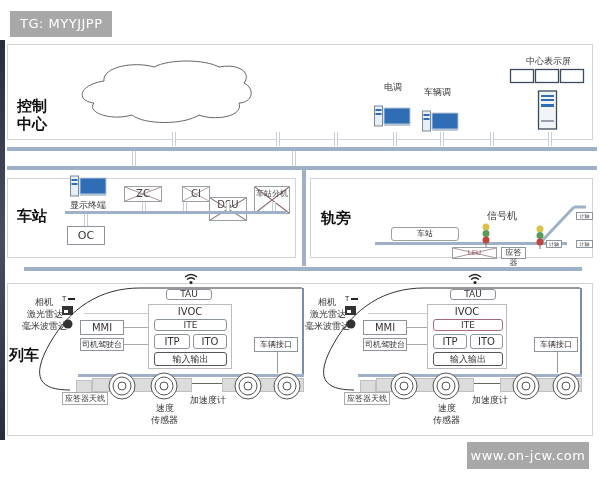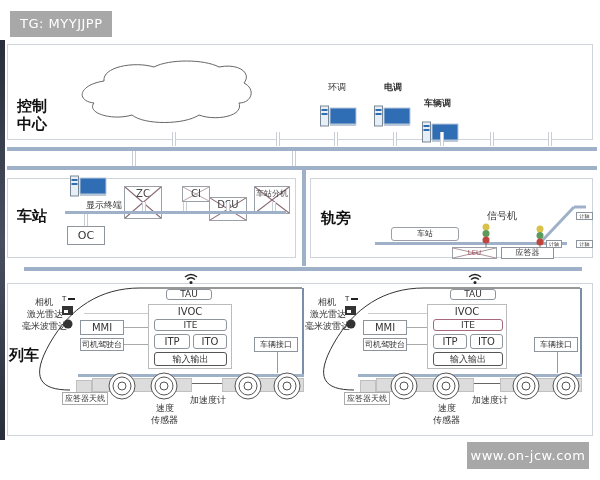--- a/index.html
+++ b/index.html
@@ -31,51 +31,54 @@
 <div class="abs panel" style="left:7px;top:44px;width:586px;height:96px;">
   <div class="abs section-label" style="left:9px;top:52px;">
     <div>控制</div>
     <div>中心</div>
   </div>
 
   <svg class="abs" style="left:66px;top:14px;" width="180" height="72">
     <path d="M30,22 C28,8 60,2 80,8 C95,0 130,0 145,8 C165,4 178,14 170,24 C182,30 178,44 165,44 C170,58 140,62 125,56 C110,66 70,66 58,56 C38,62 12,54 20,44 C2,42 4,26 30,22 Z" fill="#fff" stroke="#666" stroke-width="1"></path>
   </svg>
 
-  <div class="abs" style="left:312px;top:36px;width:40px;height:50px;">
-    <div class="abs lbl" style="left:8px;top:0;">环调</div>
+  <div class="abs" style="left:366px;top:36px;width:40px;height:50px;">
+    <div class="abs lbl" style="left:10px;top:0;">电调</div>
     <svg class="abs" style="left:0;top:24px;" width="38" height="22">
       <rect x="0.5" y="1" width="8" height="20" fill="#e6eef6" stroke="#7a8794"></rect>
         <rect x="1.5" y="4" width="6" height="2" fill="#2f6db5"></rect>
         <rect x="1.5" y="8" width="6" height="2" fill="#2f6db5"></rect>
       <rect x="10" y="3" width="26" height="16" fill="#2f6db5" stroke="#b9c7d6"></rect>
         <rect x="10" y="19" width="26" height="2" fill="#b9c7d6"></rect>
     </svg>
   </div>
-  <div class="abs" style="left:366px;top:36px;width:40px;height:50px;">
-    <div class="abs lbl" style="left:10px;top:0;font-weight:bold;">电调</div>
-    <svg class="abs" style="left:0;top:24px;" width="38" height="22">
-      <rect x="0.5" y="1" width="8" height="20" fill="#e6eef6" stroke="#7a8794"></rect>
-        <rect x="1.5" y="4" width="6" height="2" fill="#2f6db5"></rect>
-        <rect x="1.5" y="8" width="6" height="2" fill="#2f6db5"></rect>
-      <rect x="10" y="3" width="26" height="16" fill="#2f6db5" stroke="#b9c7d6"></rect>
-        <rect x="10" y="19" width="26" height="2" fill="#b9c7d6"></rect>
-    </svg>
-  </div>
-  <div class="abs" style="left:414px;top:52px;width:40px;height:50px;font-weight:bold;">
+  <div class="abs" style="left:414px;top:41px;width:40px;height:50px;">
     <div class="abs lbl" style="left:2px;top:0;">车辆调</div>
     <svg class="abs" style="left:0;top:24px;" width="38" height="22">
       <rect x="0.5" y="1" width="8" height="20" fill="#e6eef6" stroke="#7a8794"></rect>
         <rect x="1.5" y="4" width="6" height="2" fill="#2f6db5"></rect>
         <rect x="1.5" y="8" width="6" height="2" fill="#2f6db5"></rect>
       <rect x="10" y="3" width="26" height="16" fill="#2f6db5" stroke="#b9c7d6"></rect>
         <rect x="10" y="19" width="26" height="2" fill="#b9c7d6"></rect>
     </svg>
   </div>
 
+  <div class="abs" style="left:502px;top:10px;width:76px;height:80px;">
+    <div class="abs lbl" style="left:16px;top:0;">中心表示屏</div>
+    <svg class="abs" style="left:0;top:14px;" width="76" height="62">
+      <rect x="0.5" y="0.5" width="23" height="13" fill="#fff" stroke="#3c4a5c" stroke-width="1.3"></rect>
+      <rect x="25.5" y="0.5" width="23" height="13" fill="#fff" stroke="#3c4a5c" stroke-width="1.3"></rect>
+      <rect x="50.5" y="0.5" width="23" height="13" fill="#fff" stroke="#3c4a5c" stroke-width="1.3"></rect>
+      <rect x="28.5" y="22" width="18" height="38" fill="#f2f5f8" stroke="#3c4a5c" stroke-width="1.3"></rect>
+      <rect x="31" y="26" width="13" height="2" fill="#2f6db5"></rect>
+        <rect x="31" y="30" width="13" height="2" fill="#2f6db5"></rect>
+      <rect x="31" y="35" width="13" height="3" fill="#2f6db5"></rect>
+        <line x1="31" y1="52" x2="44" y2="52" stroke="#3c4a5c"></line>
+    </svg>
+  </div>
 </div>
 
 <div class="abs stub" style="left:172px;top:132px;height:14px;"></div>
 <div class="abs stub" style="left:276px;top:132px;height:14px;"></div>
 <div class="abs stub" style="left:334px;top:132px;height:14px;"></div>
 <div class="abs stub" style="left:393px;top:132px;height:14px;"></div>
 <div class="abs stub" style="left:440px;top:132px;height:14px;"></div>
 <div class="abs stub" style="left:490px;top:132px;height:14px;"></div>
 <div class="abs stub" style="left:548px;top:132px;height:14px;"></div>
 
@@ -89,24 +92,24 @@
   <div class="abs section-label" style="left:9px;top:28px;">车站</div>
 
   <div class="abs" style="left:60px;top:-4px;width:46px;height:36px;">
     <svg class="abs" style="left:2px;top:0;" width="38" height="22">
       <rect x="0.5" y="1" width="8" height="20" fill="#e6eef6" stroke="#7a8794"></rect>
         <rect x="1.5" y="4" width="6" height="2" fill="#2f6db5"></rect>
         <rect x="1.5" y="8" width="6" height="2" fill="#2f6db5"></rect>
       <rect x="10" y="3" width="26" height="16" fill="#2f6db5" stroke="#b9c7d6"></rect>
         <rect x="10" y="19" width="26" height="2" fill="#b9c7d6"></rect>
     </svg>
-    <div class="abs lbl" style="left:18px;top:24px;font-family:Liberation Serif, serif;">显示终端</div>
-  </div>
-
-  <div class="abs xbox" style="left:116px;top:7px;width:38px;height:33px;line-height:14px;">
+    <div class="abs lbl" style="left:2px;top:24px;font-family:Liberation Serif, serif;">显示终端</div>
+  </div>
+
+  <div class="abs xbox" style="left:116px;top:7px;width:38px;height:16px;line-height:14px;">
     <svg viewBox="0 0 38 16" preserveAspectRatio="none">
         <line x1="0" y1="0" x2="38" y2="16" stroke="#8a6a72" stroke-width="0.8"></line>
         <line x1="0" y1="16" x2="38" y2="0" stroke="#8a6a72" stroke-width="0.8"></line>
       </svg>
     <span>ZC</span>
   </div>
   <div class="abs xbox" style="left:174px;top:7px;width:28px;height:16px;line-height:14px;">
     <svg viewBox="0 0 38 16" preserveAspectRatio="none">
         <line x1="0" y1="0" x2="38" y2="16" stroke="#8a6a72" stroke-width="0.8"></line>
         <line x1="0" y1="16" x2="38" y2="0" stroke="#8a6a72" stroke-width="0.8"></line>
@@ -179,21 +182,21 @@
     <span>计轴</span>
   </div>
 
   <div class="abs xbox" style="left:141px;top:68px;width:45px;height:12px;line-height:10px;font-size:7px;color:#a05060;">
     <svg viewBox="0 0 45 12" preserveAspectRatio="none">
         <line x1="0" y1="0" x2="45" y2="12" stroke="#8a6a72" stroke-width="0.8"></line>
         <line x1="0" y1="12" x2="45" y2="0" stroke="#8a6a72" stroke-width="0.8"></line>
       </svg>
     <span>LEU</span>
   </div>
-  <div class="abs box" style="left:190px;top:68px;width:53px;height:12px;line-height:10px;font-size:8px;">
+  <div class="abs box" style="left:190px;top:68px;width:25px;height:12px;line-height:10px;font-size:8px;">
     <span>应答器</span>
   </div>
 </div>
 
 <div class="abs bus" style="left:24px;top:267px;width:558px;"></div>
 
 <div class="abs panel" style="left:7px;top:283px;width:586px;height:153px;"></div>
 <div class="abs section-label" style="left:9px;top:346px;">列车</div>
 
 <div class="abs" style="left:0;top:270px;width:310px;height:170px;">

